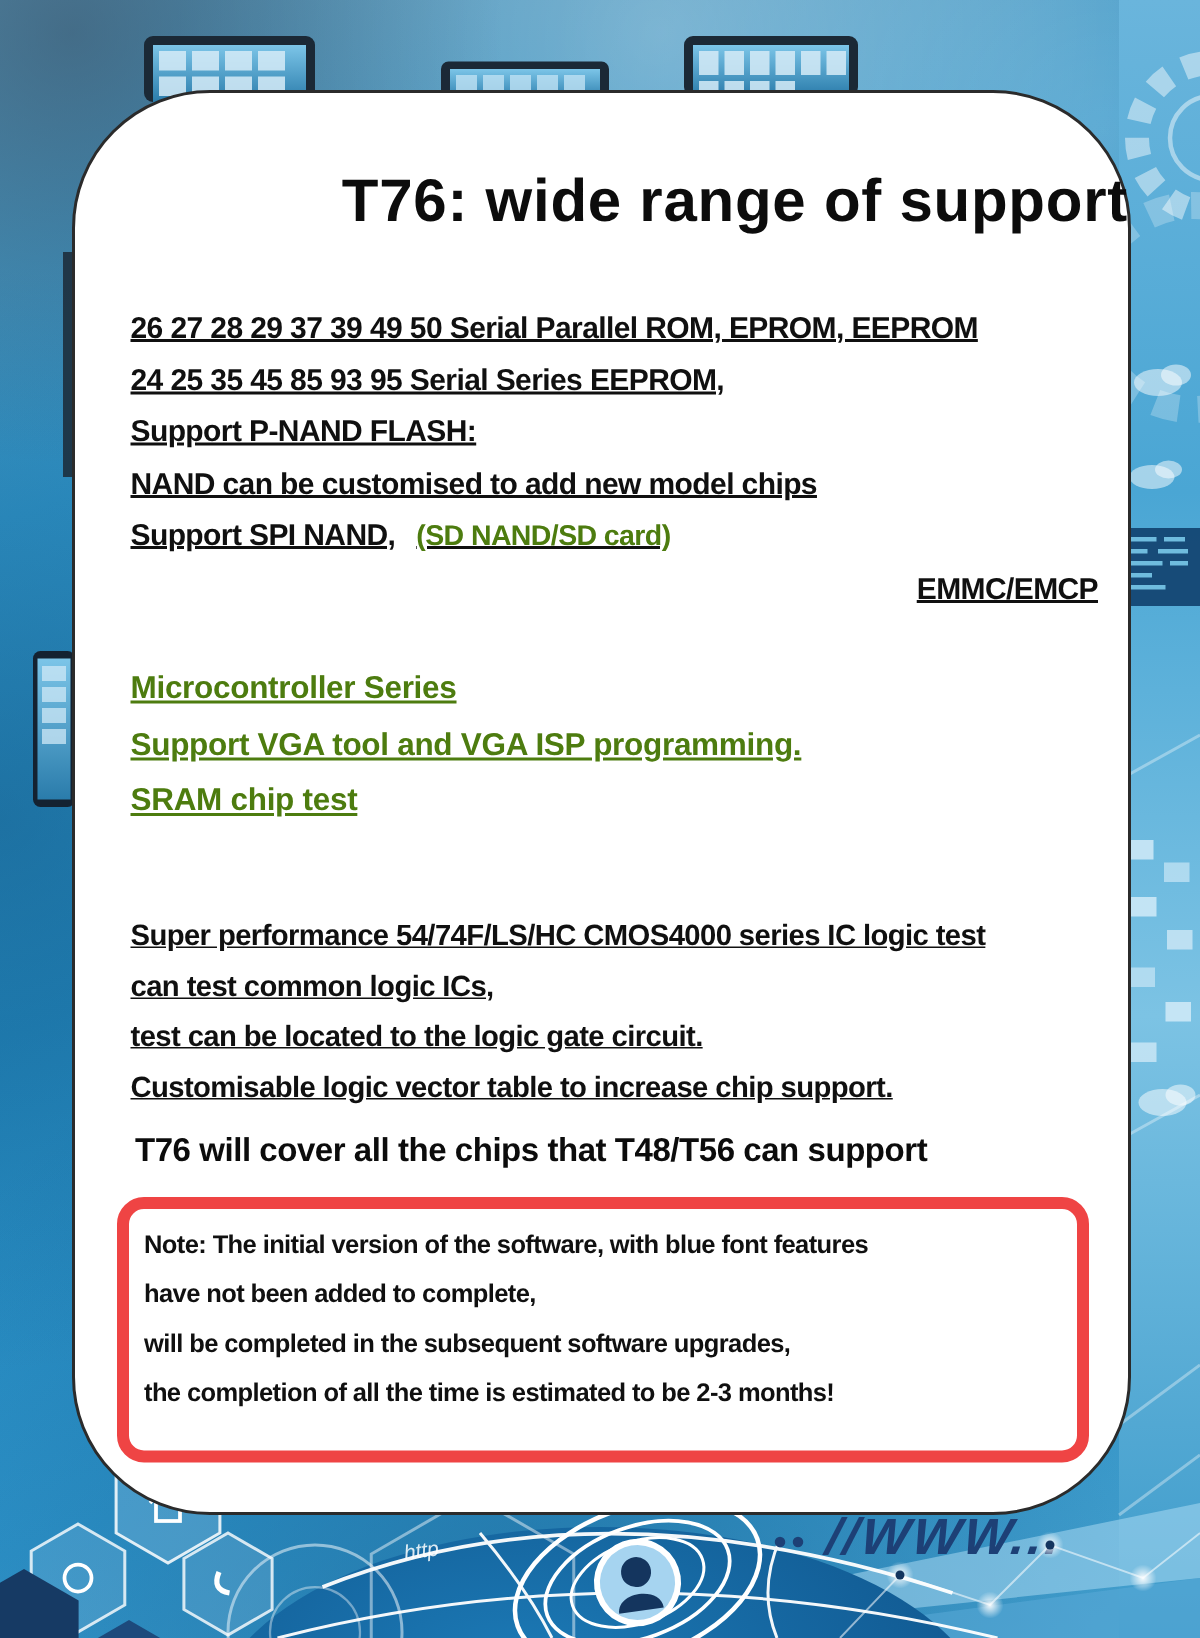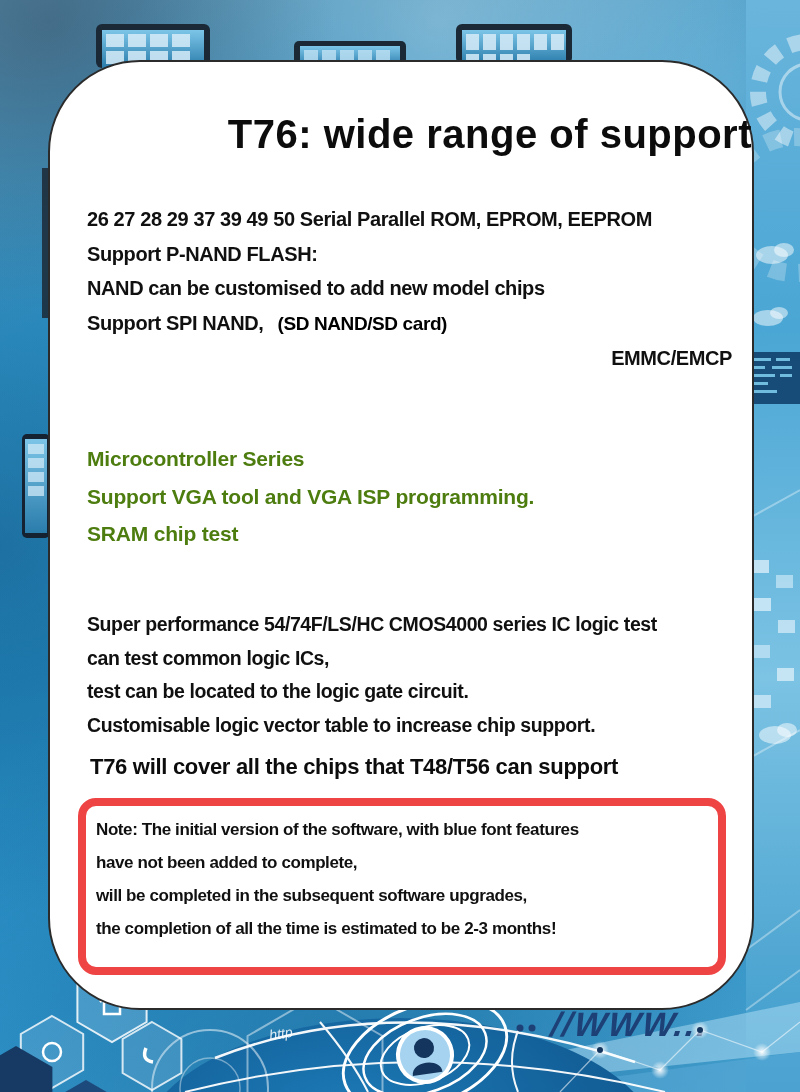--- a/index.html
+++ b/index.html
@@ -12,23 +12,23 @@
       radial-gradient(circle at 0% 50%, rgba(12,70,112,.38), rgba(12,70,112,0) 38%),
       radial-gradient(circle at 45% 100%, rgba(10,80,130,.45), rgba(10,80,130,0) 40%),
       linear-gradient(160deg,#5796b8 0%,#2f93c7 25%,#2387bd 50%,#2e93c9 75%,#49a5d2 100%);
     background-color:#2e93c9;}
   .bg-svg{position:absolute;left:0;top:0;z-index:1;}
   
   .card{position:absolute;left:48px;top:60px;width:706px;height:950px;z-index:2;
     background:#fff;border:2px solid #2b2b2b;border-radius:92px;box-sizing:border-box;}
   .title{position:absolute;left:0;top:50px;width:100%;text-align:right;
     font-size:40px;font-weight:bold;color:#0c0c0c;letter-spacing:.5px;}
-  .block{position:absolute;left:37px;right:20px;font-weight:bold;white-space:nowrap;}
+  .block{position:absolute;left:37px;right:20px;font-weight:bold;white-space:nowrap;text-decoration:underline;}
   .para1{top:140px;font-size:20px;line-height:34.5px;color:#101010;letter-spacing:-.4px;}
-  .spi-note{color:#000000;font-size:19px;margin-left:14px;}
+  .spi-note{color:#4d7c0f;font-size:19px;margin-left:14px;}
   .indent{padding-left:8px;text-align:right;}
   .blueblock{top:378px;font-size:21px;line-height:37.5px;color:#4d7c0f;letter-spacing:-.2px;}
   .blackblock{top:546px;font-size:19.5px;line-height:33.5px;color:#101010;letter-spacing:-.4px;}
   .coverage{position:absolute;left:40px;top:692px;font-size:22px;font-weight:bold;
     color:#0c0c0c;white-space:nowrap;letter-spacing:-.3px;}
   .notebox{position:absolute;left:28px;top:736px;width:648px;height:177px;box-sizing:border-box;
     border:8px solid #ef4444;border-radius:18px;padding:7px 12px 0 10px;
     font-size:17px;font-weight:bold;line-height:33px;color:#101010;
     letter-spacing:-.4px;white-space:nowrap;}
 </style>
@@ -217,20 +217,21 @@
         <text x="270" y="1040" font-size="14" font-style="italic" fill="rgba(255,255,255,.85)" transform="rotate(-8 270 1040)">http</text>
       </g>
     </g>
   </svg>
 
   <div class="card">
     <div class="title">T76: wide range of support</div>
 
     <div class="block para1">
       <div>26 27 28 29 37 39 49 50 Serial Parallel ROM, EPROM, EEPROM</div>
+      <div>24 25 35 45 85 93 95 Serial Series EEPROM,</div>
       <div>Support P-NAND FLASH:</div>
       <div>NAND can be customised to add new model chips</div>
       <div>
         <span>Support SPI NAND,</span><span class="spi-note">(SD NAND/SD card)</span>
       </div>
       <div class="indent">EMMC/EMCP</div>
     </div>
 
     <div class="block blueblock">
       <div>Microcontroller Series</div>

